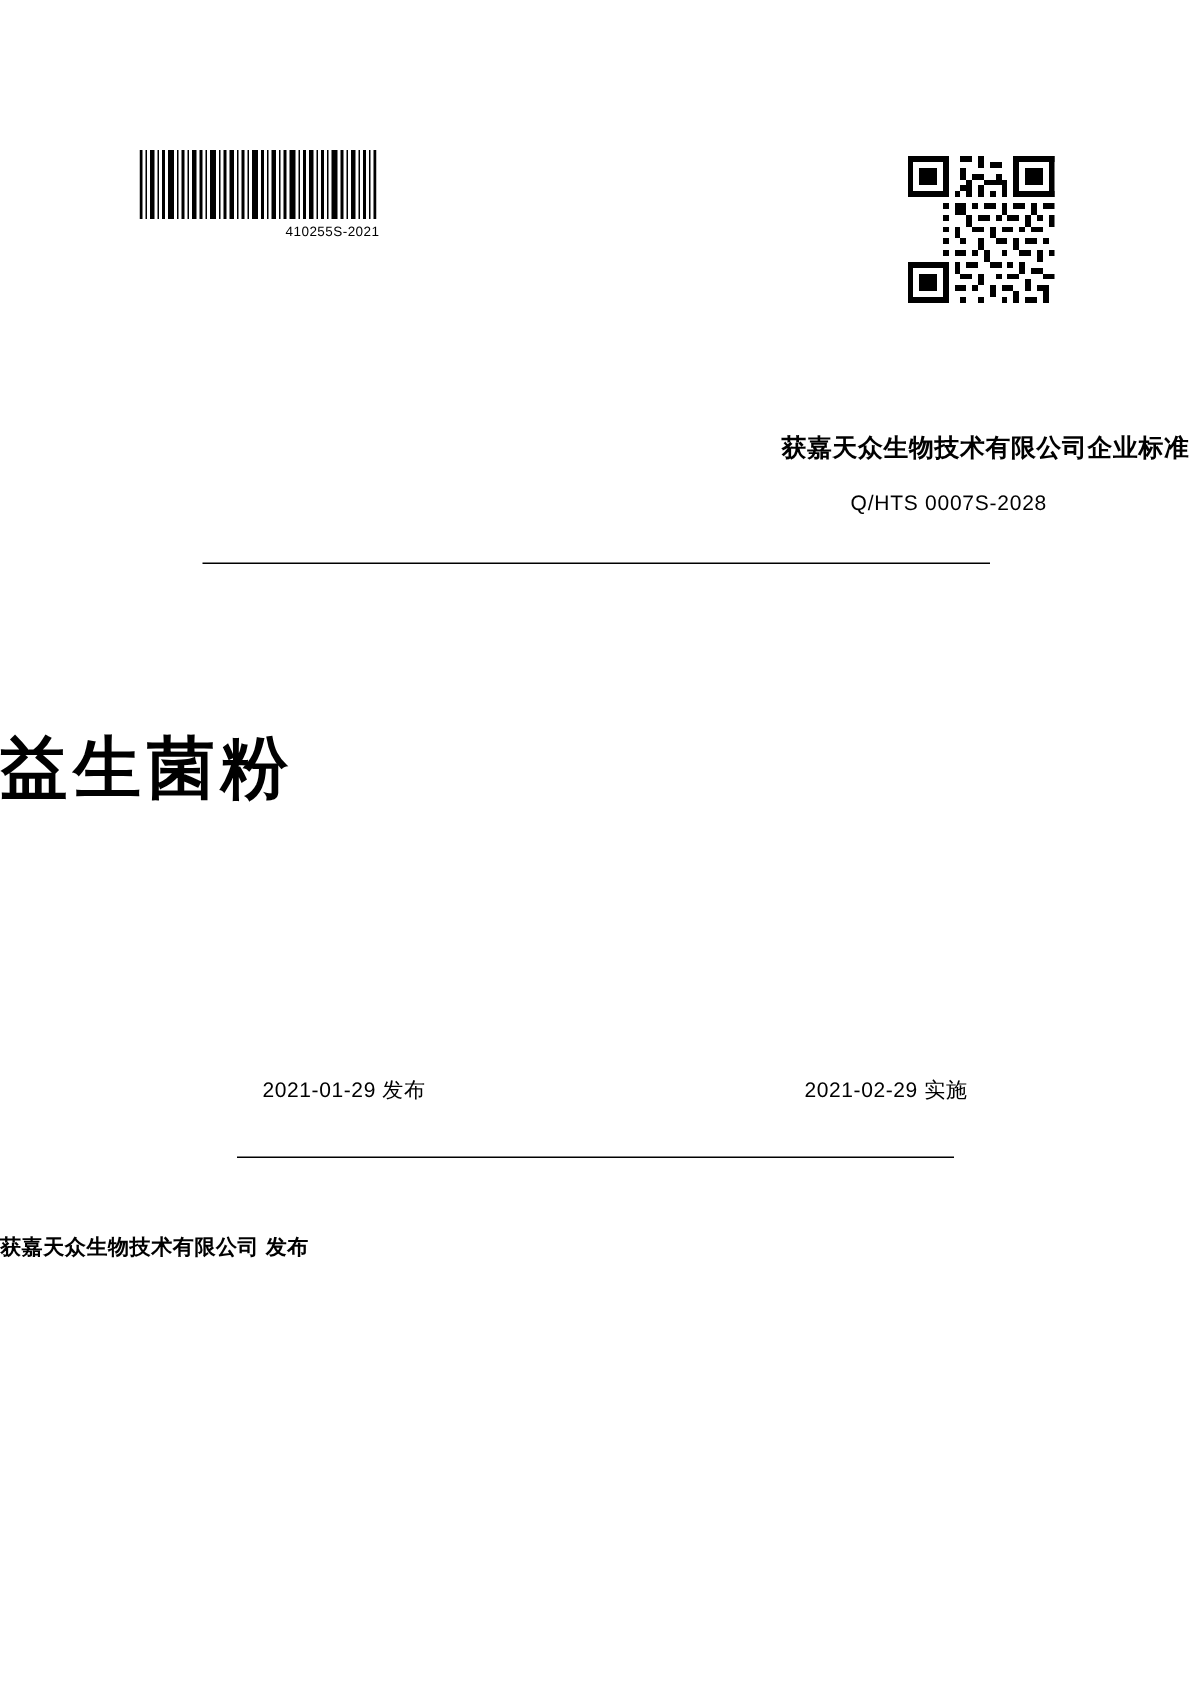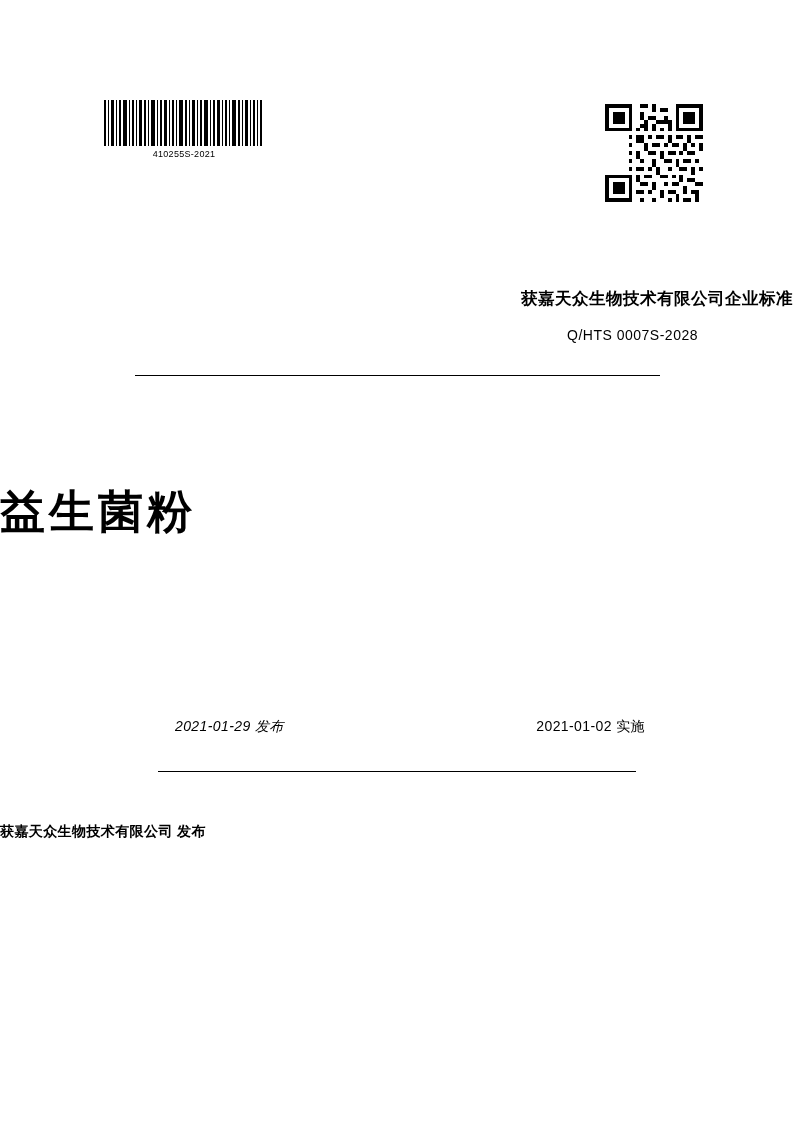--- a/index.html
+++ b/index.html
@@ -16,24 +16,24 @@
     width: 793px;
     height: 1122px;
     margin: 0 auto;
     background: #ffffff;
     overflow: hidden;
   }
 
   
   .barcode-block {
     position: absolute;
-    left: 104px;
+    left: 93px;
     top: 100px;
     width: 160px;
-    text-align: center;
+    text-align: right;
   }
   .barcode {
     width: 158px;
     height: 46px;
     display: block;
   }
   .barcode-number {
     margin-top: 3px;
     font-size: 9px;
     letter-spacing: 0.3px;
@@ -98,21 +98,20 @@
     right: 133px;
     top: 718px;
     height: 22px;
   }
   .date-issue {
     position: absolute;
     left: 40px;
     top: 0;
     font-size: 14px;
     letter-spacing: 0.4px;
-    font-style: italic;
   }
   .date-effective {
     position: absolute;
     right: 15px;
     top: 0;
     font-size: 14px;
     letter-spacing: 0.4px;
   }
 
   .rule-bottom {
@@ -305,20 +304,20 @@
   <div class="company-standard-title">获嘉天众生物技术有限公司企业标准</div>
 
   <div class="standard-code">Q/HTS 0007S-2028</div>
 
   <div class="rule-top"></div>
 
   <div class="doc-title">益生菌粉</div>
 
   <div class="date-row">
     <div class="date-issue">2021-01-29 发布</div>
-    <div class="date-effective">2021-01-02 实施</div>
+    <div class="date-effective">2021-02-29 实施</div>
   </div>
 
   <div class="rule-bottom"></div>
 
   <div class="publisher">获嘉天众生物技术有限公司 发布</div>
 
 </div>
 
 </body></html>

